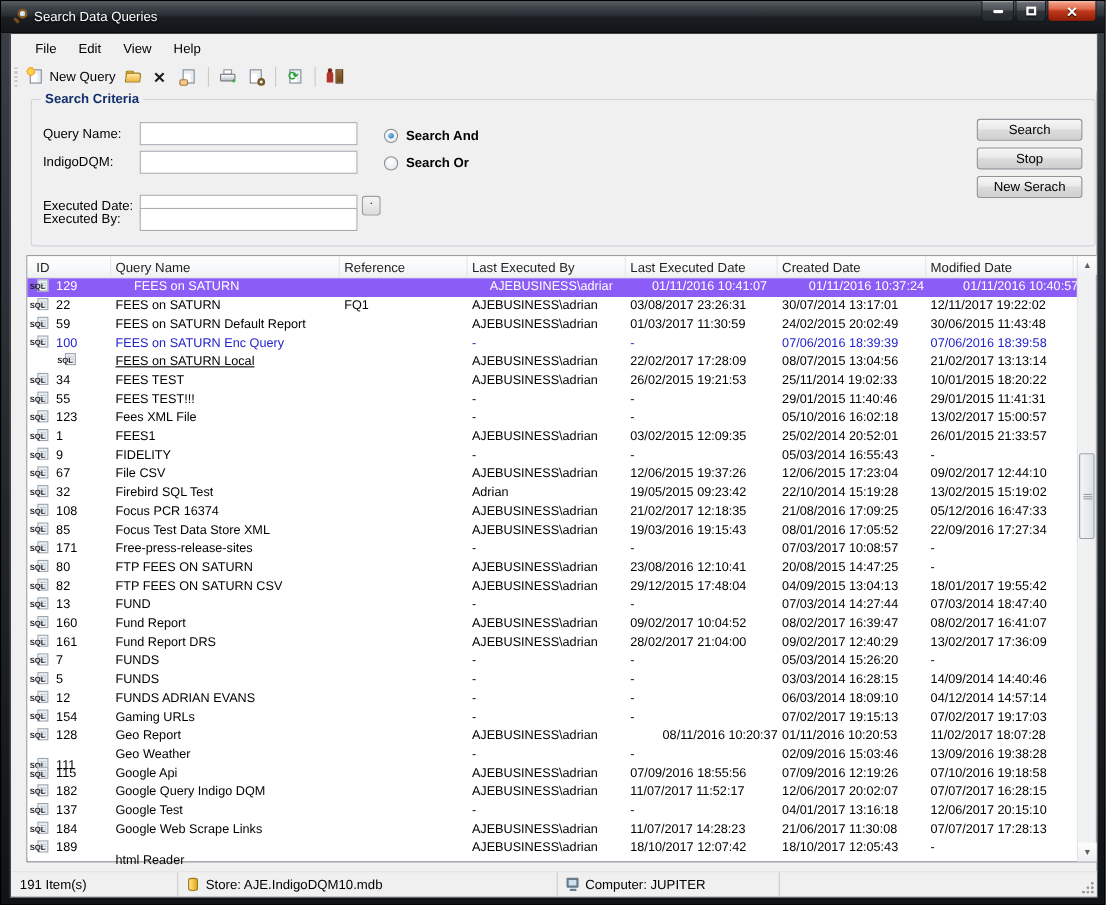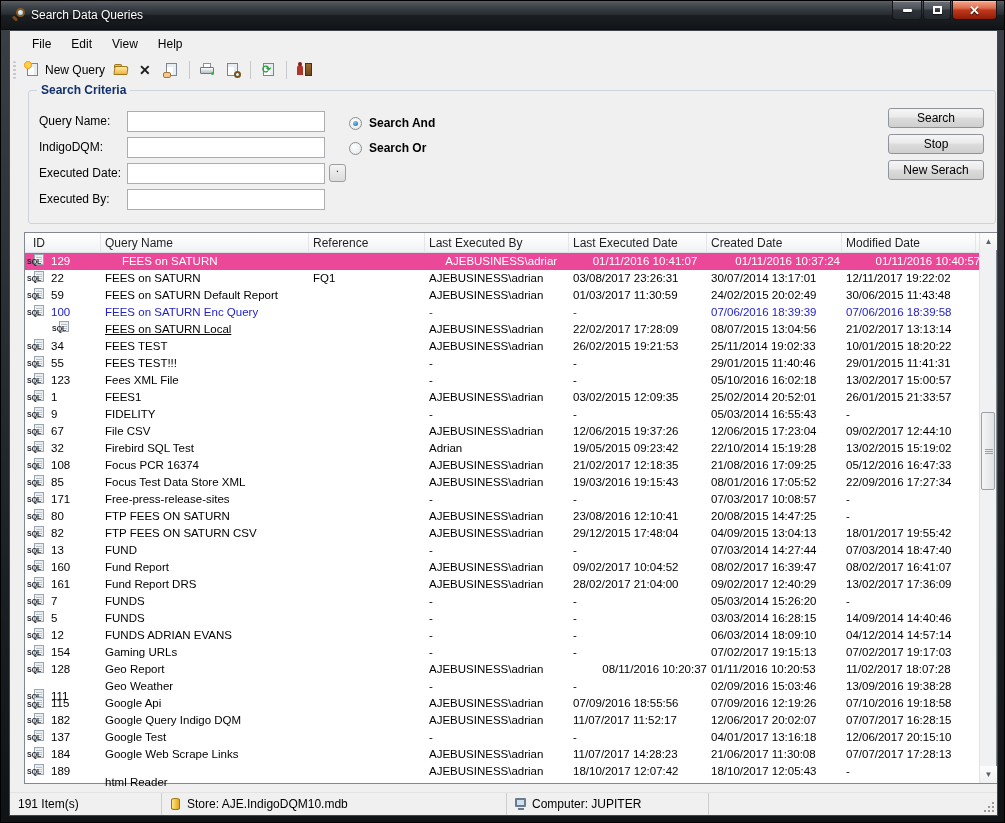--- a/index.html
+++ b/index.html
@@ -93,21 +93,21 @@
     display:flex; align-items:center; justify-content:center; color:#000; font-size:12px; }
 
   
   .grid { position:absolute; left:14px; top:201px; width:973px; height:552px; background:#fff;
     border:1px solid #828790; }
   .grid-header { position:absolute; left:0; top:0; height:20px; width:954px; display:flex;
     background:linear-gradient(180deg,#ffffff 0%,#f7f8fa 60%,#f0f1f3 100%); border-bottom:1px solid #dde0e4; }
   .col-h { height:20px; padding:3px 0 0 4px; color:#1f1f1f; border-right:1px solid #e4e6e9; overflow:hidden; white-space:nowrap; }
   .grid-body { position:absolute; left:0; top:20px; width:954px; }
   .grid-row { display:flex; height:17px; background:#fff; align-items:center; }
-  .grid-row.selected { background:#ec4899;gap:32px; }
+  .grid-row.selected { background:#8b5cf6;gap:32px; }
   .grid-row.selected .cell { color:#fff; }
   .grid-row.link .cell { color:#2222cc; }
   .cell { height:17px; line-height:17px; padding-left:4px; overflow:hidden; white-space:nowrap;
     font-size:11.5px; color:#000; }
   .cell-id { display:flex; align-items:center; padding-left:2px; }
   .sql-icon { position:relative; width:21px; height:15px; margin-right:3px; flex:none; }
   .sql-icon .pg { position:absolute; left:7px; top:0; width:10px; height:11px; background:#fff; border:1px solid #9aa5af;
     box-shadow:inset -2px 2px 0 #e9eef2; }
   .sql-icon .pg::before { content:""; position:absolute; left:1px; top:2px; width:6px; height:1px; background:#b9c2ca;
     box-shadow:0 2px 0 #b9c2ca, 0 4px 0 #b9c2ca; }
@@ -240,21 +240,21 @@
       <span class="groupbox-title">Search Criteria</span>
 
       <div class="field-row" style="top:19px;">
         <span class="field-label">Query Name:</span>
         <input class="textbox" type="text" value="" style="">
       </div>
       <div class="field-row" style="top:45px;">
         <span class="field-label">IndigoDQM:</span>
         <input class="textbox" type="text" value="" style="">
       </div>
-      <div class="field-row" style="top:71px;justify-content:center;">
+      <div class="field-row" style="top:85px;justify-content:center;">
         <span class="field-label">Executed Date:</span>
         <input class="textbox" type="text" value="" style="">
         <span class="browse-btn">.</span>
       </div>
       <div class="field-row" style="top:97px;">
         <span class="field-label">Executed By:</span>
         <input class="textbox" type="text" value="" style="">
       </div>
 
       <div class="radio-row" style="top:24px;">

